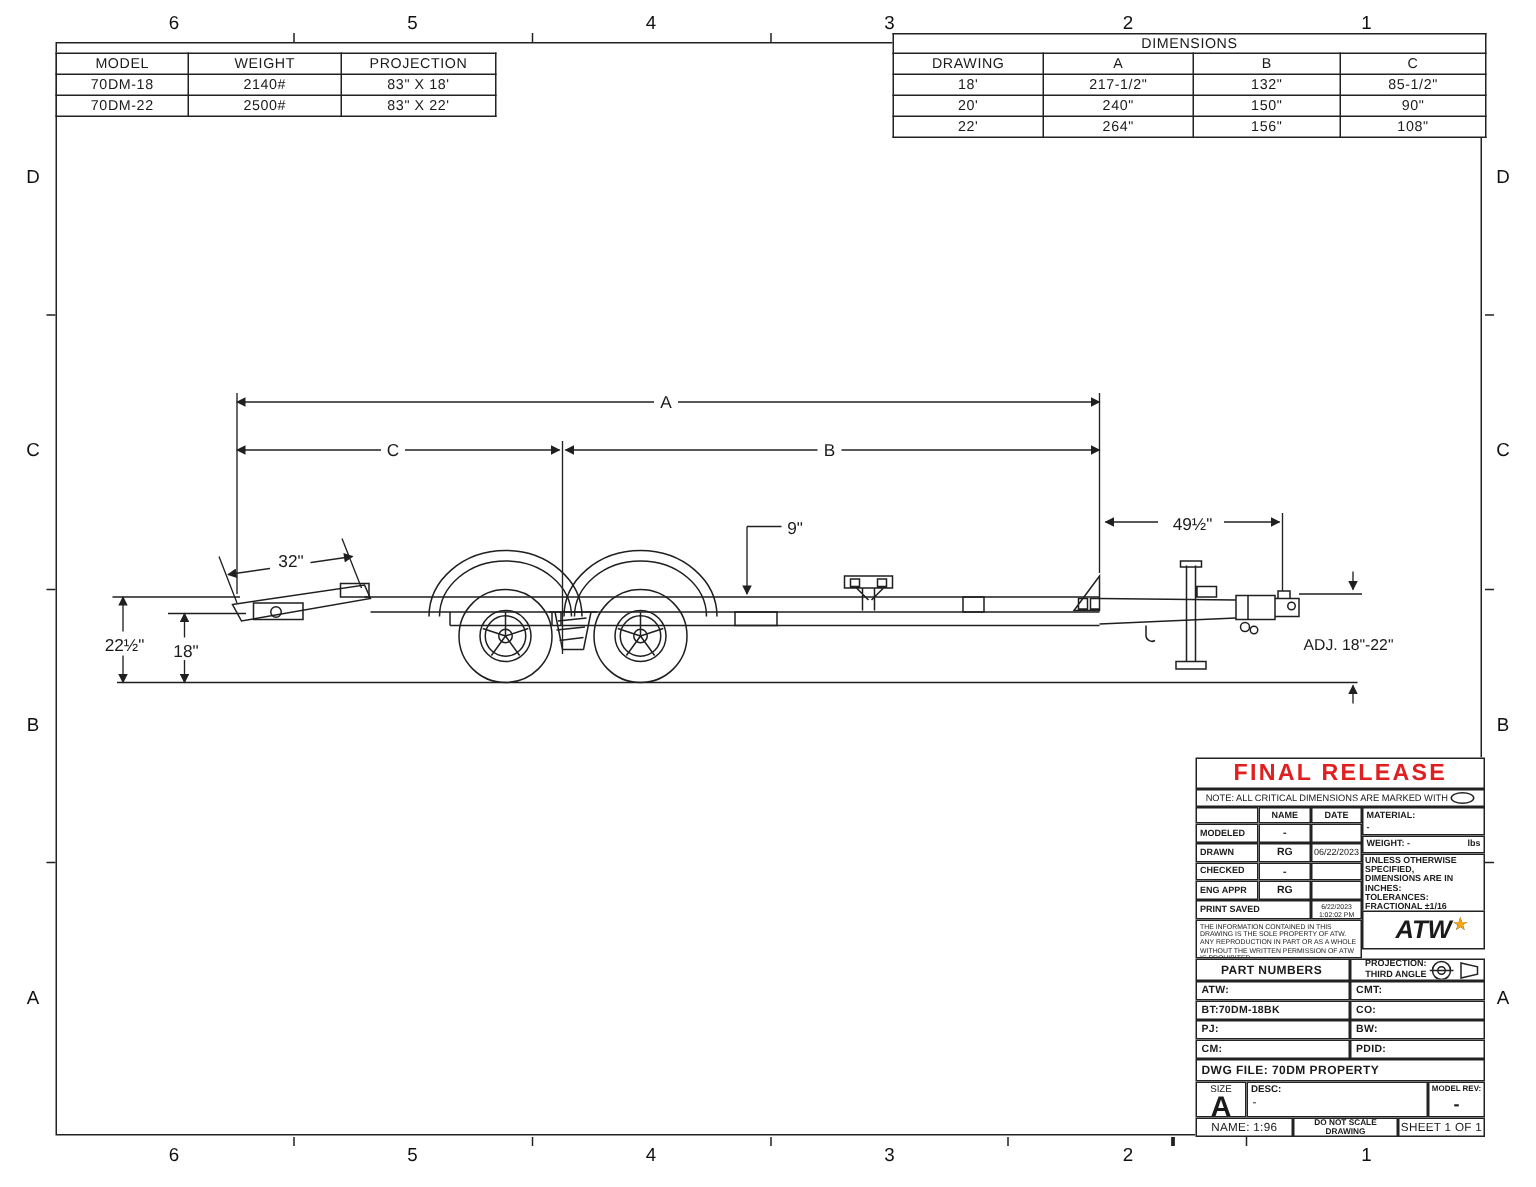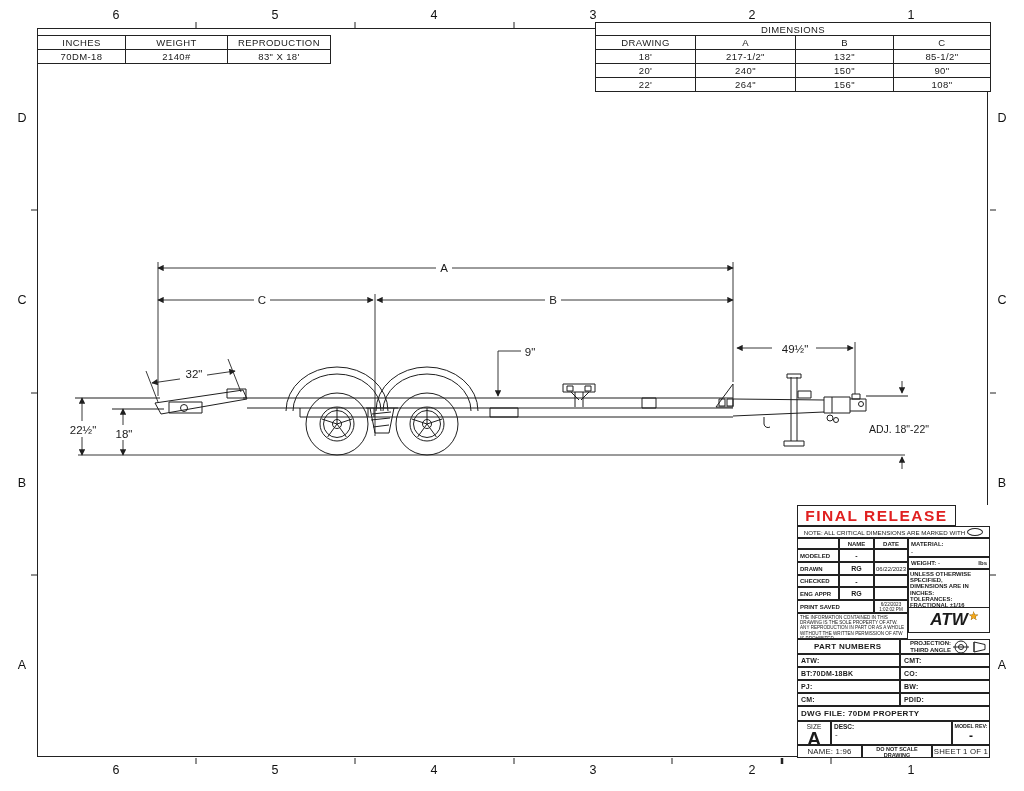--- a/index.html
+++ b/index.html
@@ -165,28 +165,33 @@
   </svg>
 
   <table class="sheet" id="modelTable">
     <colgroup>
         <col style="width:88px">
         <col style="width:102px">
         <col style="width:103px">
       </colgroup>
     <tbody>
         <tr>
-      <th>INCHES</th>
+      <th>MODEL</th>
       <th>WEIGHT</th>
-      <th>REPRODUCTION</th>
+      <th>PROJECTION</th>
     </tr>
     <tr>
       <td>70DM-18</td>
       <td>2140#</td>
       <td>83" X 18'</td>
+    </tr>
+    <tr>
+      <td>70DM-22</td>
+      <td>2500#</td>
+      <td>83" X 22'</td>
     </tr>
   </tbody>
     </table>
 
   <table class="sheet" id="dimTable">
     <colgroup>
         <col style="width:100px">
         <col style="width:100px">
         <col style="width:98px">
         <col style="width:97px">
@@ -216,21 +221,21 @@
     <tr>
       <td>22'</td>
       <td>264"</td>
       <td>156"</td>
       <td>108"</td>
     </tr>
   </tbody>
     </table>
 
   <div class="tb">
-    <div class="cell fr-text" style="left:0;top:0;width:159px;height:21px;">FINAL RELEASE</div>
+    <div class="cell fr-text" style="left:0;top:0;width:193px;height:21px;">FINAL RELEASE</div>
     <div class="cell note" style="left:0;top:21px;width:193px;height:12px;">
       <span>NOTE: ALL CRITICAL DIMENSIONS ARE MARKED WITH</span>
       <span class="oval"></span>
     </div>
 
     <div class="cell" style="left:0;top:33px;width:42px;height:11px;"></div>
     <div class="cell ctr6" style="left:42px;top:33px;width:35px;height:11px;">NAME</div>
     <div class="cell ctr6" style="left:77px;top:33px;width:34px;height:11px;">DATE</div>
 
     <div class="cell lbl6" style="left:0;top:44px;width:42px;height:13px;">MODELED</div>

